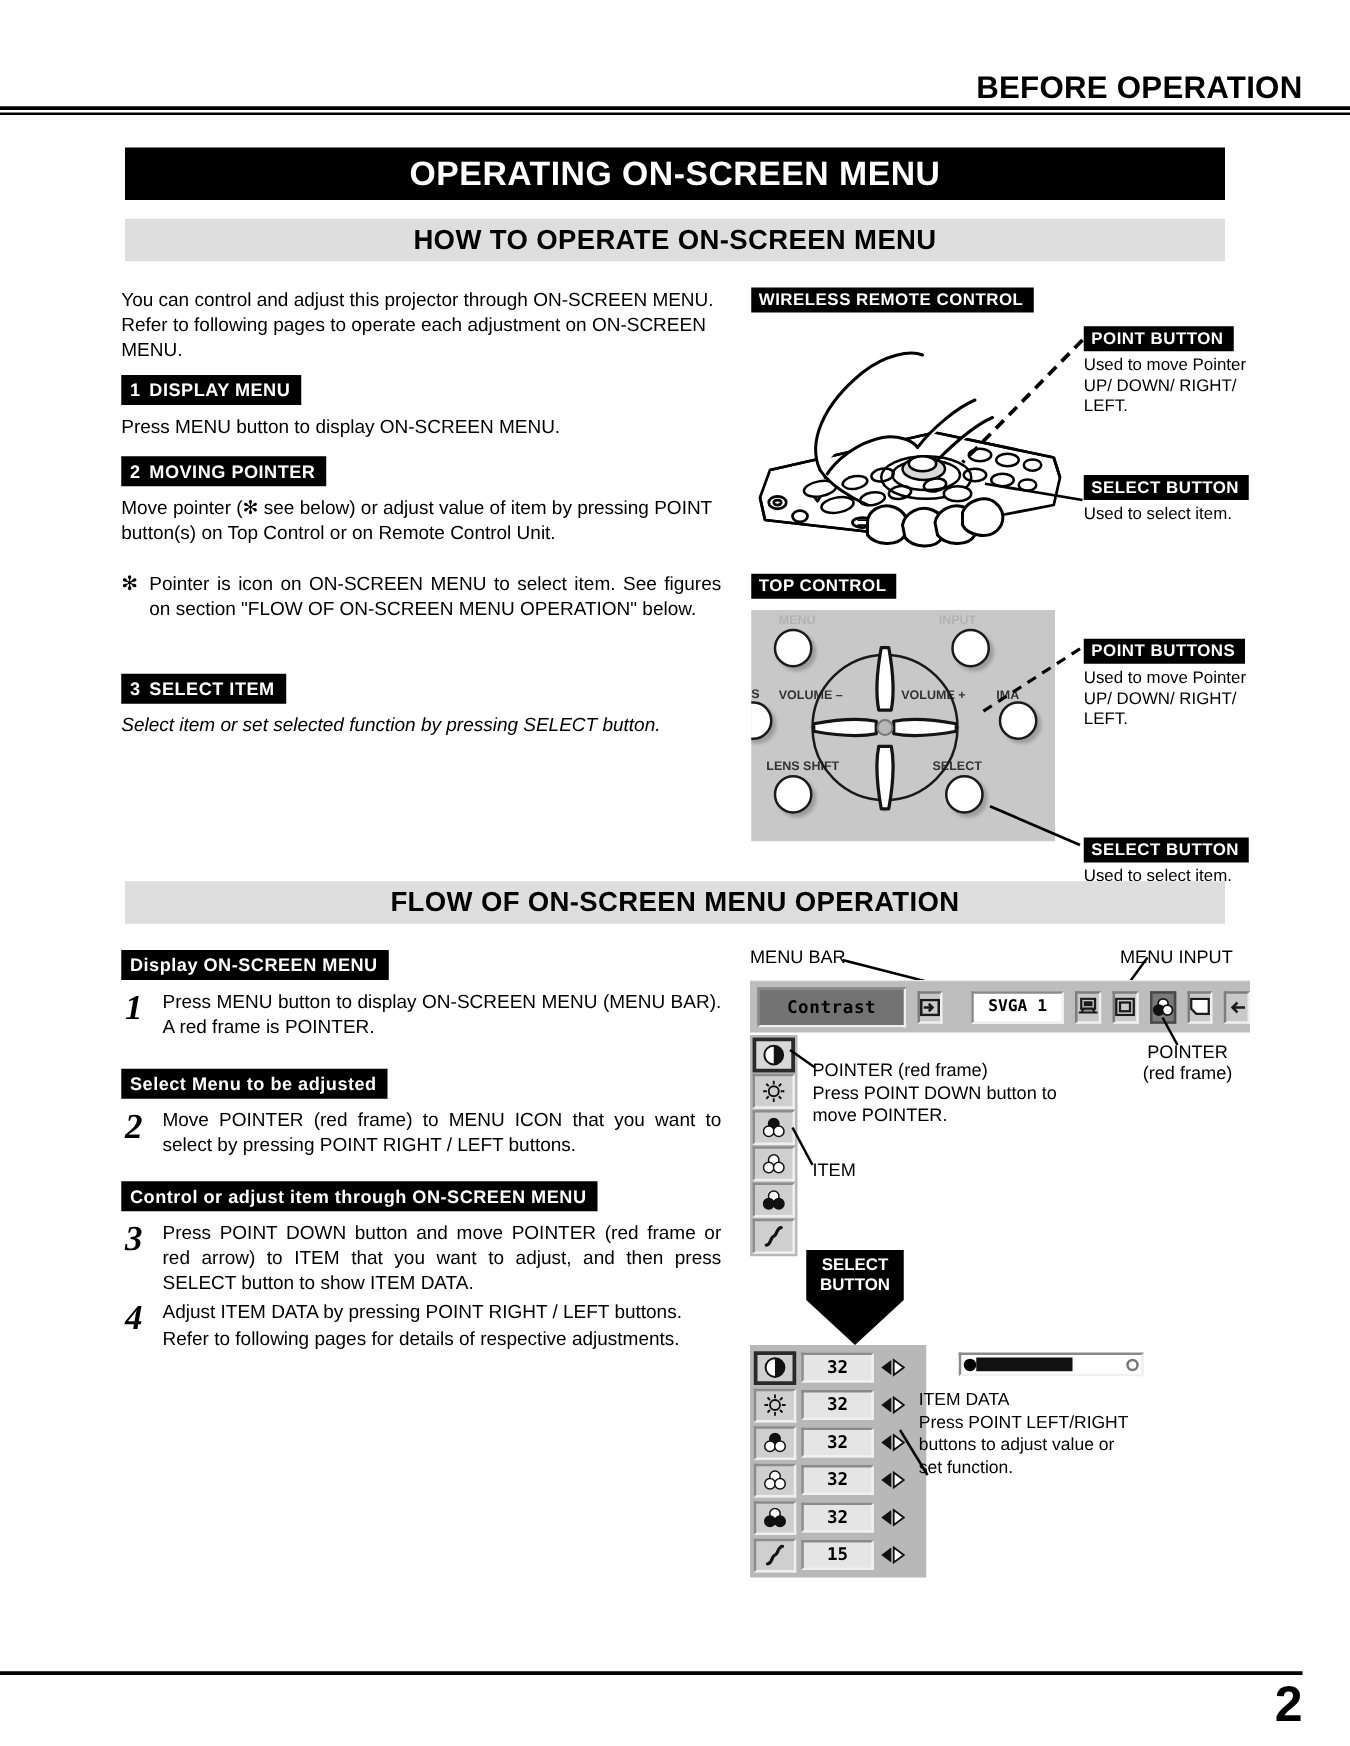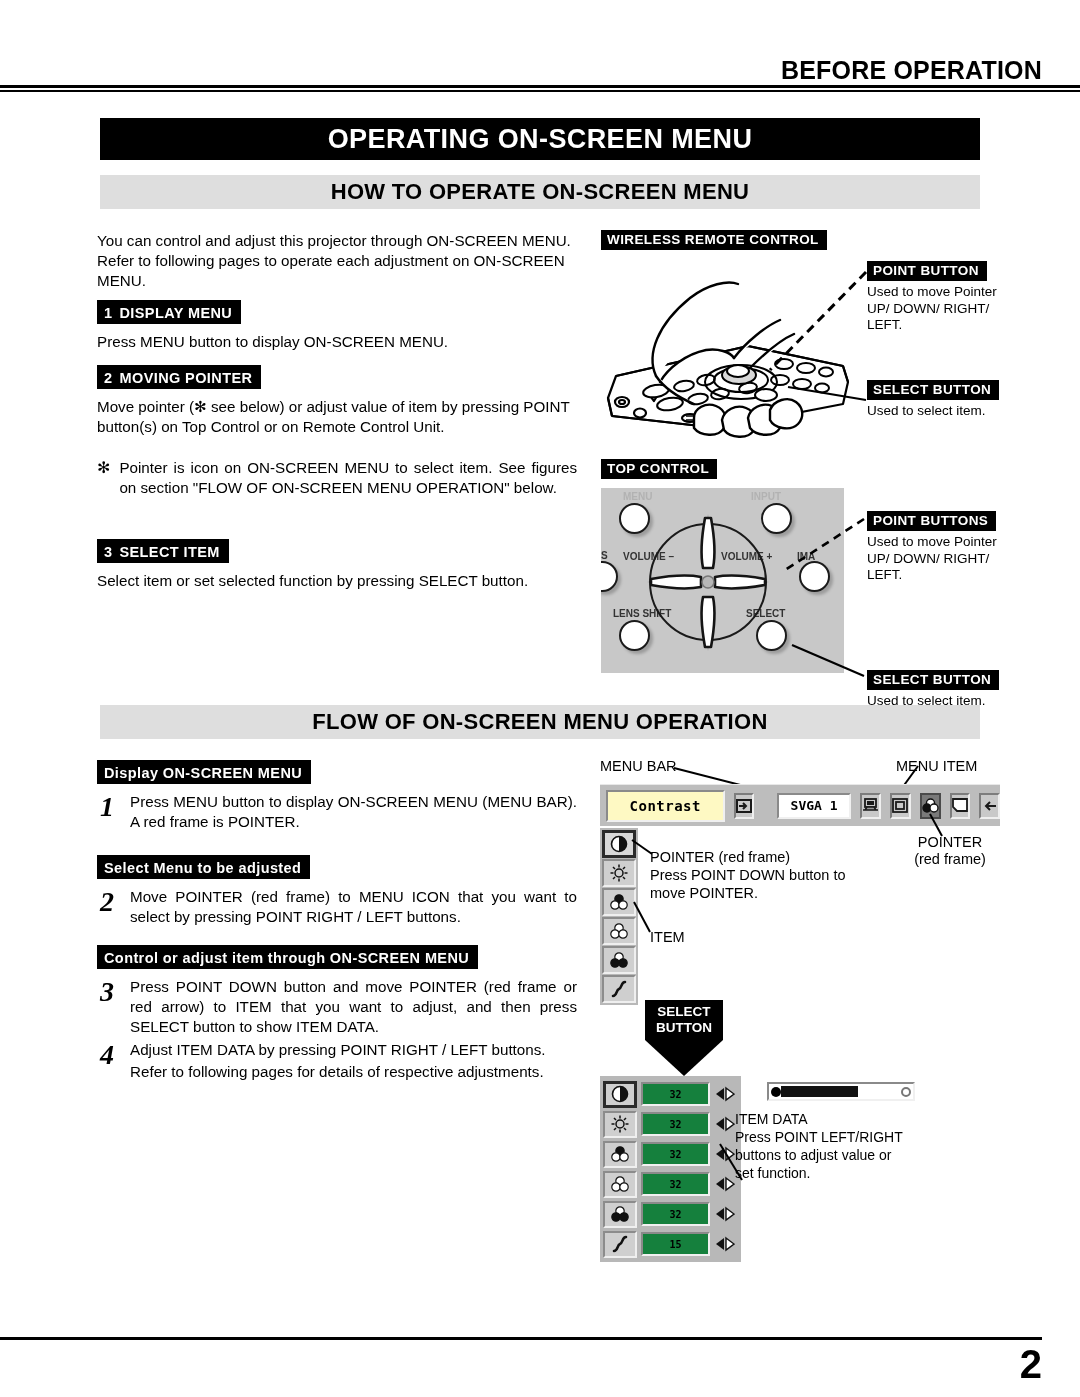--- a/index.html
+++ b/index.html
@@ -92,21 +92,21 @@
     box-shadow: 3px 3px 3px rgba(0,0,0,.22);
   }
 
   
   .menubar {
     position: absolute; left: 600px; top: 784px;
     width: 400px; height: 42px; background: #bdbdbd;
     border-top: 1px solid #e8e8e8; display: flex; align-items: center;
   }
   .mb-field {
-    width: 155px; height: 32px; margin-left: 6px; background: #fef9c3;
+    width: 155px; height: 32px; margin-left: 6px; background: #737373;
     border: 2px solid #8a8a8a; border-right-color:#f0f0f0; border-bottom-color:#f0f0f0;
     display: flex; align-items: center; justify-content: center;
     font-family: "DejaVu Sans Mono", monospace; font-size: 14px; font-weight: bold;
     letter-spacing: .5px;
   }
   .mb-icon {
     width: 26px; height: 26px; margin-left: 9px; background: #c9c9c9;
     border: 2px solid #7d7d7d; border-right-color: #efefef; border-bottom-color: #efefef;
     display:flex; align-items:center; justify-content:center;
   }
@@ -148,24 +148,24 @@
     background: #b8b8b8; padding: 3px; width: 141px;
   }
   .dp-row { display:flex; align-items:center; gap: 4px; height: 30px; }
   .dp-icon {
     width: 34px; height: 27px; background:#cfcfcf;
     border: 2px solid #8c8c8c; border-right-color:#efefef; border-bottom-color:#efefef;
     display:flex;align-items:center;justify-content:center;
   }
   .dp-icon.sel { border: 3px solid #2a2a2a; }
   .dp-val {
-    width: 69px; height: 24px; background:#15803d;
+    width: 58px; height: 24px; background:#e5e5e5;
     border: 2px solid #8a8a8a; border-right-color:#f0f0f0; border-bottom-color:#f0f0f0;
     display:flex; align-items:center; justify-content:center;
-    font-family: "DejaVu Sans Mono", monospace; font-size: 10px; font-weight: bold;
+    font-family: "DejaVu Sans Mono", monospace; font-size: 14px; font-weight: bold;
   }
   .dp-arrows { width: 22px; height: 24px; display:flex; align-items:center; justify-content:center; }
 
   .slider {
     position: absolute; left: 767px; top: 1082px;
     width: 148px; height: 19px; background:#fff;
     border: 2px solid #8a8a8a; border-right-color:#f0f0f0; border-bottom-color:#f0f0f0;
     display:flex; align-items:center; padding: 0 2px;
   }
   .slider .knobL { width: 10px; height: 10px; border-radius:50%; background:#000; flex:none; }
@@ -210,21 +210,21 @@
 
   <div class="body-col" style="top:458px;">
     <div class="note">
       <div class="star">✻</div>
       <div class="txt">Pointer is icon on ON-SCREEN MENU to select item.  See figures on section "FLOW OF ON-SCREEN MENU OPERATION" below.</div>
     </div>
   </div>
 
   <div class="body-col" style="top:539px;">
     <span class="tag"><span class="num">3</span><span>SELECT ITEM</span></span>
-    <div class="para" style="margin-top:8px;">Select item or set selected function by pressing SELECT button.</div>
+    <div class="para" style="margin-top:8px;font-style:italic;">Select item or set selected function by pressing SELECT button.</div>
   </div>
 
   <div class="fig" style="left:601px; top:230px;">
     <span class="lbl-black">WIRELESS REMOTE CONTROL</span>
   </div>
 
   <svg class="fig" style="left:598px; top:258px;" width="300" height="185" viewBox="0 0 300 185">
     <g fill="none" stroke="#000" stroke-width="2.2" stroke-linejoin="round">
 
       <path d="M10 140 L18 118 L150 88 L245 108 L250 124 L245 146 L120 170 L14 158 Z" fill="#fff"></path>
@@ -377,21 +377,21 @@
     <div class="step">
       <div class="n">4</div>
       <div class="t">
         <div>Adjust ITEM DATA by pressing POINT RIGHT / LEFT buttons.</div>
         <div style="margin-top:2px;">Refer to following pages for details of respective adjustments.</div>
       </div>
     </div>
   </div>
 
   <div class="fig ann" style="left:600px; top:758px; font-size:14.5px;">MENU BAR</div>
-  <div class="fig ann" style="left:896px; top:758px; font-size:14.5px;">MENU ITEM</div>
+  <div class="fig ann" style="left:896px; top:758px; font-size:14.5px;">MENU INPUT</div>
   <svg class="fig" style="left:670px; top:762px;" width="260" height="26">
     <path d="M4 6 L82 26" stroke="#000" stroke-width="2" fill="none"></path>
     <path d="M248 4 L232 26" stroke="#000" stroke-width="2" fill="none"></path>
   </svg>
 
   <div class="menubar">
     <div class="mb-field">Contrast</div>
     <div class="mb-icon">
       <svg width="16" height="14" viewBox="0 0 16 14">
           <rect x="1" y="1" width="14" height="12" fill="none" stroke="#1a1a1a" stroke-width="2"></rect>

